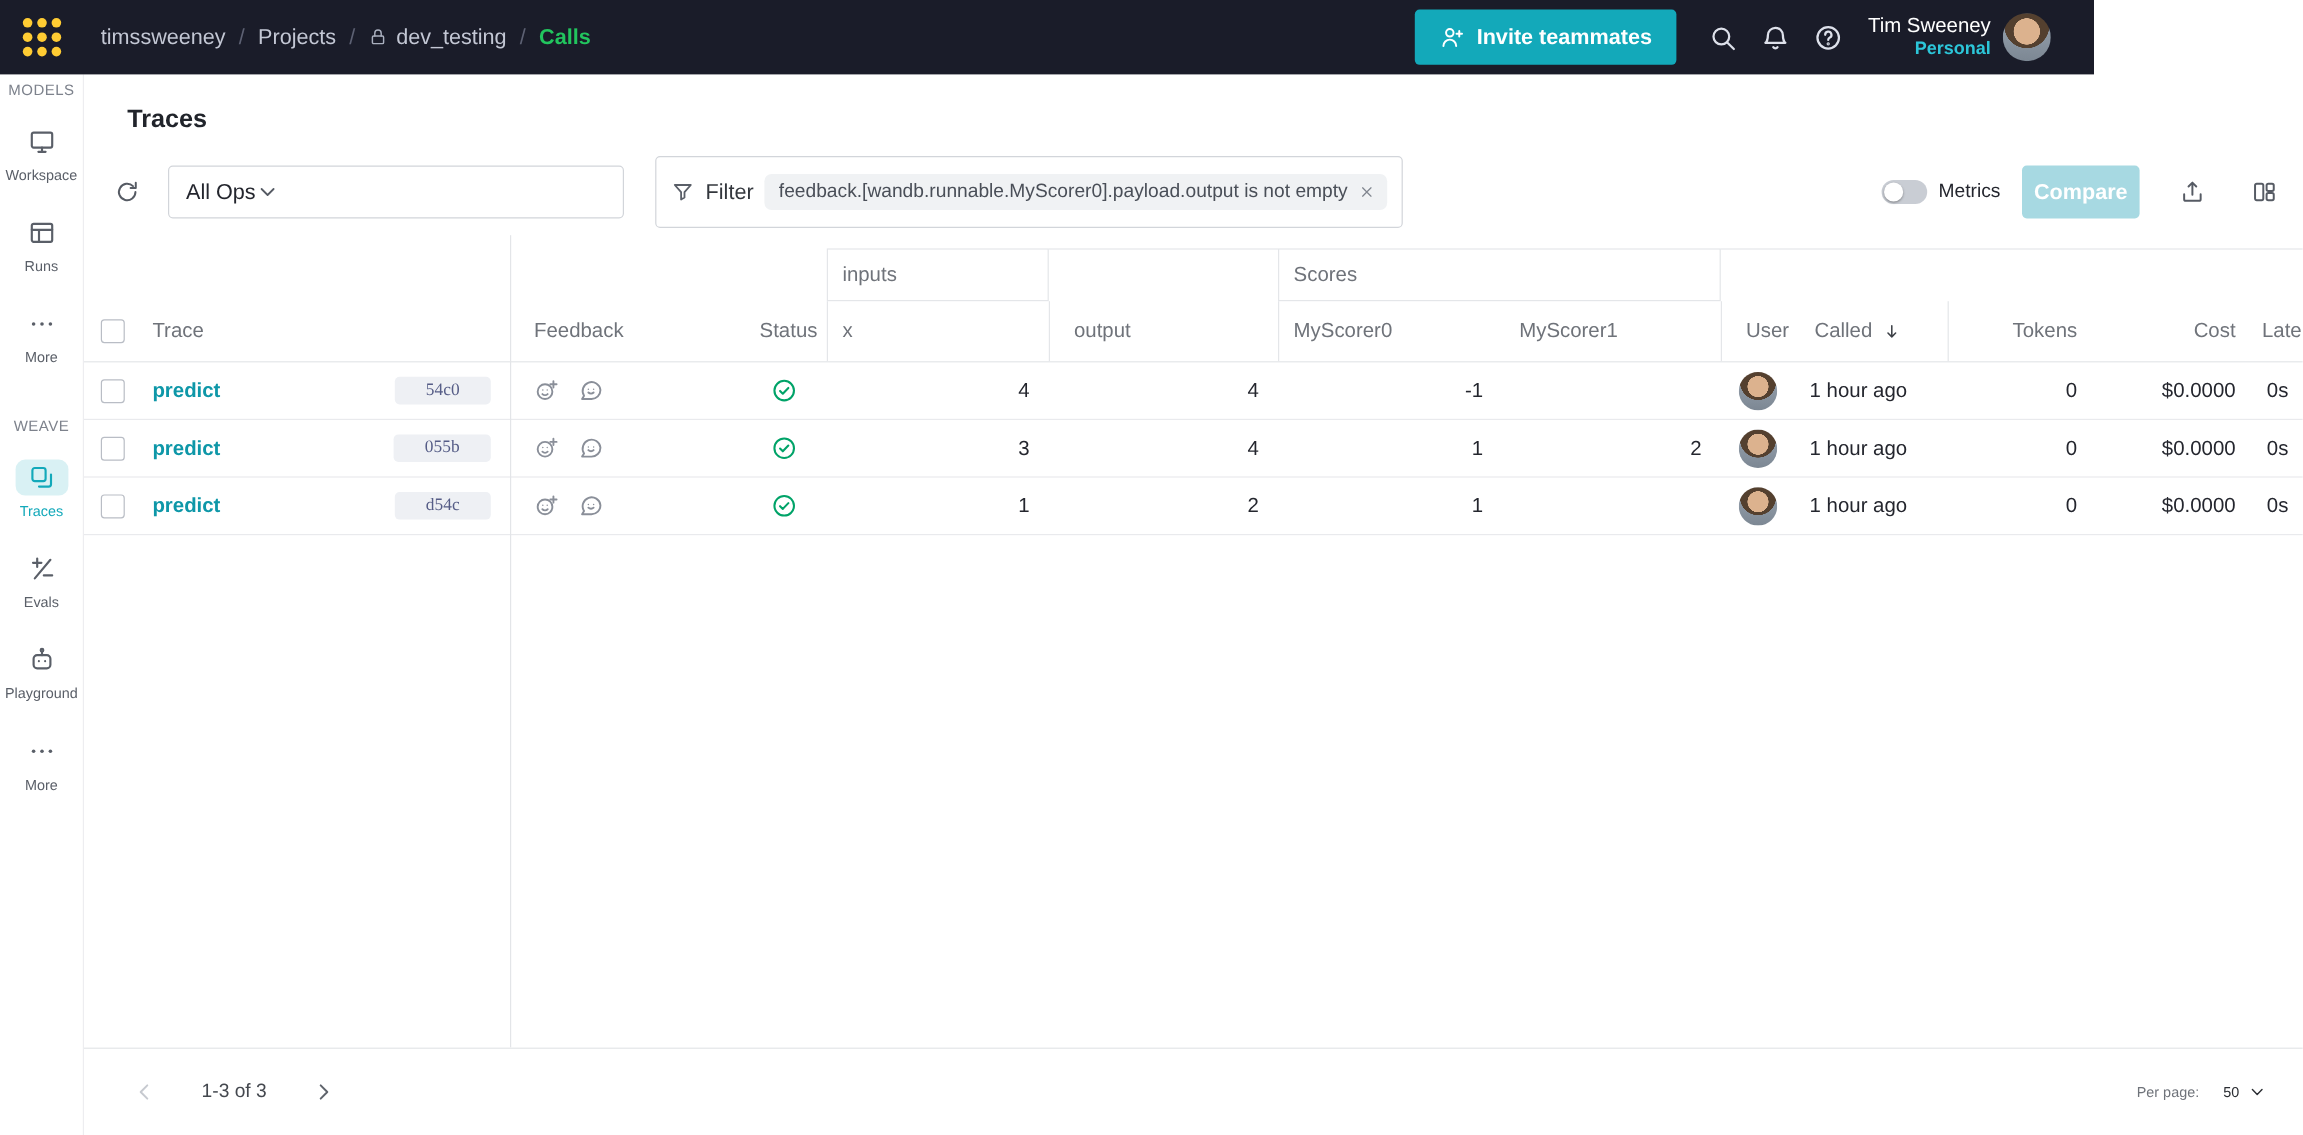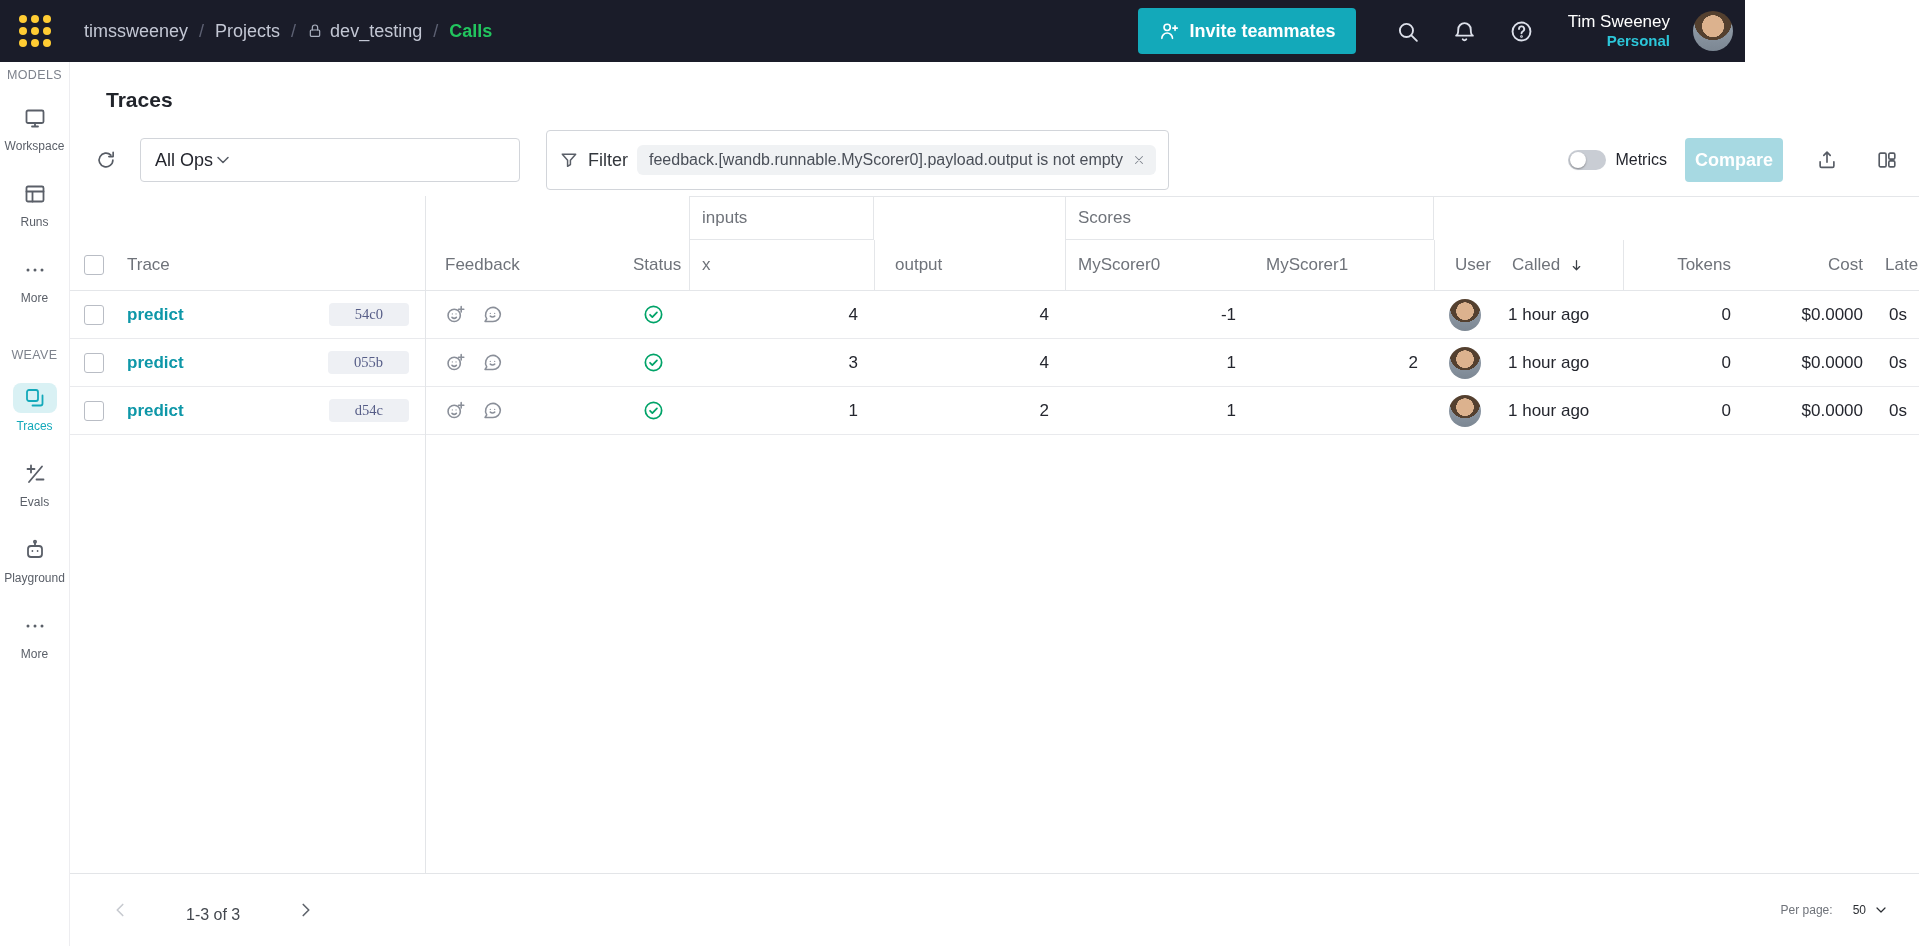--- a/index.html
+++ b/index.html
@@ -12,21 +12,21 @@
   .topnav{position:absolute;left:0;top:0;width:1745px;height:62px;background:var(--navbar-bg,#1a1c29);
     display:flex;align-items:center;z-index:10}
   .logo{width:70px;height:62px;display:flex;align-items:center;justify-content:center;cursor:pointer}
   .logo-grid{display:grid;grid-template-columns:repeat(3,8px);grid-template-rows:repeat(3,8px);gap:4px}
   .logo-grid i{width:8px;height:8px;border-radius:50%;background:var(--logo-yellow,#ffcc33)}
   .breadcrumb{display:flex;align-items:center;gap:11px;font-size:18px;margin-left:14px}
   .bc-item{color:#c3c7d4;cursor:pointer;display:flex;align-items:center;gap:7px;text-decoration:none}
   .bc-sep{color:#5d6173}
   .bc-current{color:#22c55e;font-weight:700}
   .lock-ic{color:#aab0bf;display:flex}
-  .nav-right{margin-left:auto;display:flex;align-items:center;gap:19px;padding-right:12px}
+  .nav-right{margin-left:auto;display:flex;align-items:center;gap:6px;padding-right:36px}
   .invite-btn{height:46px;padding:0 20px;border-radius:4px;background:var(--accent,#13a9ba);color:#fff;
     font-size:18px;font-weight:700;display:flex;align-items:center;gap:10px;margin-right:14px}
   .nav-icon{width:38px;height:38px;display:flex;align-items:center;justify-content:center;color:#dde0ea;border-radius:50%}
   .user-meta{text-align:right;line-height:1.25;margin-left:8px;cursor:pointer}
   .user-name{color:#fff;font-size:17px}
   .user-workspace{color:var(--accent-bright,#2cc6d9);font-size:15px;font-weight:700}
   .avatar{border-radius:50%;background:
      radial-gradient(circle at 50% 38%,#dcb28e 0 34%,rgba(0,0,0,0) 35%),
      radial-gradient(circle at 50% 26%,#54402f 0 52%,rgba(0,0,0,0) 53%),
      linear-gradient(#9aa5b1,#7c8793)}
@@ -65,21 +65,21 @@
   .toggle{width:38px;height:20px;border-radius:10px;background:#c9cdd4;position:relative;cursor:pointer;flex:none}
   .toggle .knob{position:absolute;left:2px;top:2px;width:16px;height:16px;border-radius:50%;background:#fff;
     box-shadow:0 1px 2px rgba(0,0,0,.35)}
   .toggle-label{font-size:16px;color:#24262e;margin:0 10px 0 9px}
   .compare-btn{width:98px;height:44px;border-radius:4px;background:var(--compare-disabled-bg,#a7d9e2);color:#fff;
     font-size:18px;font-weight:700;display:flex;align-items:center;justify-content:center;cursor:not-allowed;margin-left:8px}
   .export-btn{margin-left:22px}
   .columns-btn{margin-left:16px}
 
   
-  .calls-table{position:absolute;top:134px;left:0;right:0}
+  .calls-table{position:absolute;top:145px;left:0;right:0}
   .trow{display:grid;grid-template-columns:47px 308px 193px 71px 185px 191px 187px 182px 62px 127px 120px 132px 44px}
   .ghead{height:44px}
   .gc{display:flex;align-items:center;padding-left:12px;font-size:17px;color:#6f737a}
   .gc-top{border-top:1px solid var(--border,#e4e6e9)}
   .gc-boxed{border-left:1px solid var(--border,#e4e6e9);border-right:1px solid var(--border,#e4e6e9);
     border-bottom:1px solid var(--border,#e4e6e9)}
   .chead{height:51px;border-bottom:1px solid var(--border,#e4e6e9)}
   .hcell{display:flex;align-items:center;padding:0 12px;font-size:17px;color:#6f737a;overflow:hidden;white-space:nowrap;cursor:pointer}
   .hcell.num{justify-content:flex-end}
   .bl{border-left:1px solid var(--border,#e4e6e9)}
@@ -98,21 +98,21 @@
   .c-feedback{gap:16px;padding-left:20px}
   .fb-icon{color:#8a8f99;display:flex;cursor:pointer}
   .c-status{justify-content:center;padding:0}
   .status-ok{color:var(--success-green,#00a368);display:flex}
   .c-user{justify-content:center;padding:0}
   .pinned-divider{position:absolute;left:355px;top:134px;width:1px;height:677px;background:#e3e5e8;z-index:3}
 
   
   .table-footer{position:absolute;left:0;right:0;bottom:0;height:73px;border-top:1px solid #e3e5e8;background:#fff;
     display:flex;align-items:center;padding:0 30px;z-index:4}
-  .pager{display:flex;align-items:flex-end;gap:52px;margin-left:6px}
+  .pager{display:flex;align-items:center;gap:34px;margin-left:6px}
   .pg-btn{display:flex;align-items:center;justify-content:center;width:28px;height:28px}
   .pg-prev{color:#c7cad0;cursor:default}
   .pg-next{color:#5f646c}
   .pg-range{font-size:16px;color:#44484f}
   .perpage{margin-left:auto;display:flex;align-items:center;gap:20px;font-size:12px;color:#6f737a}
   .pp-select{display:flex;align-items:center;gap:7px;color:#2b2e33;cursor:pointer}
 </style>
 </head>
 <body>
 

